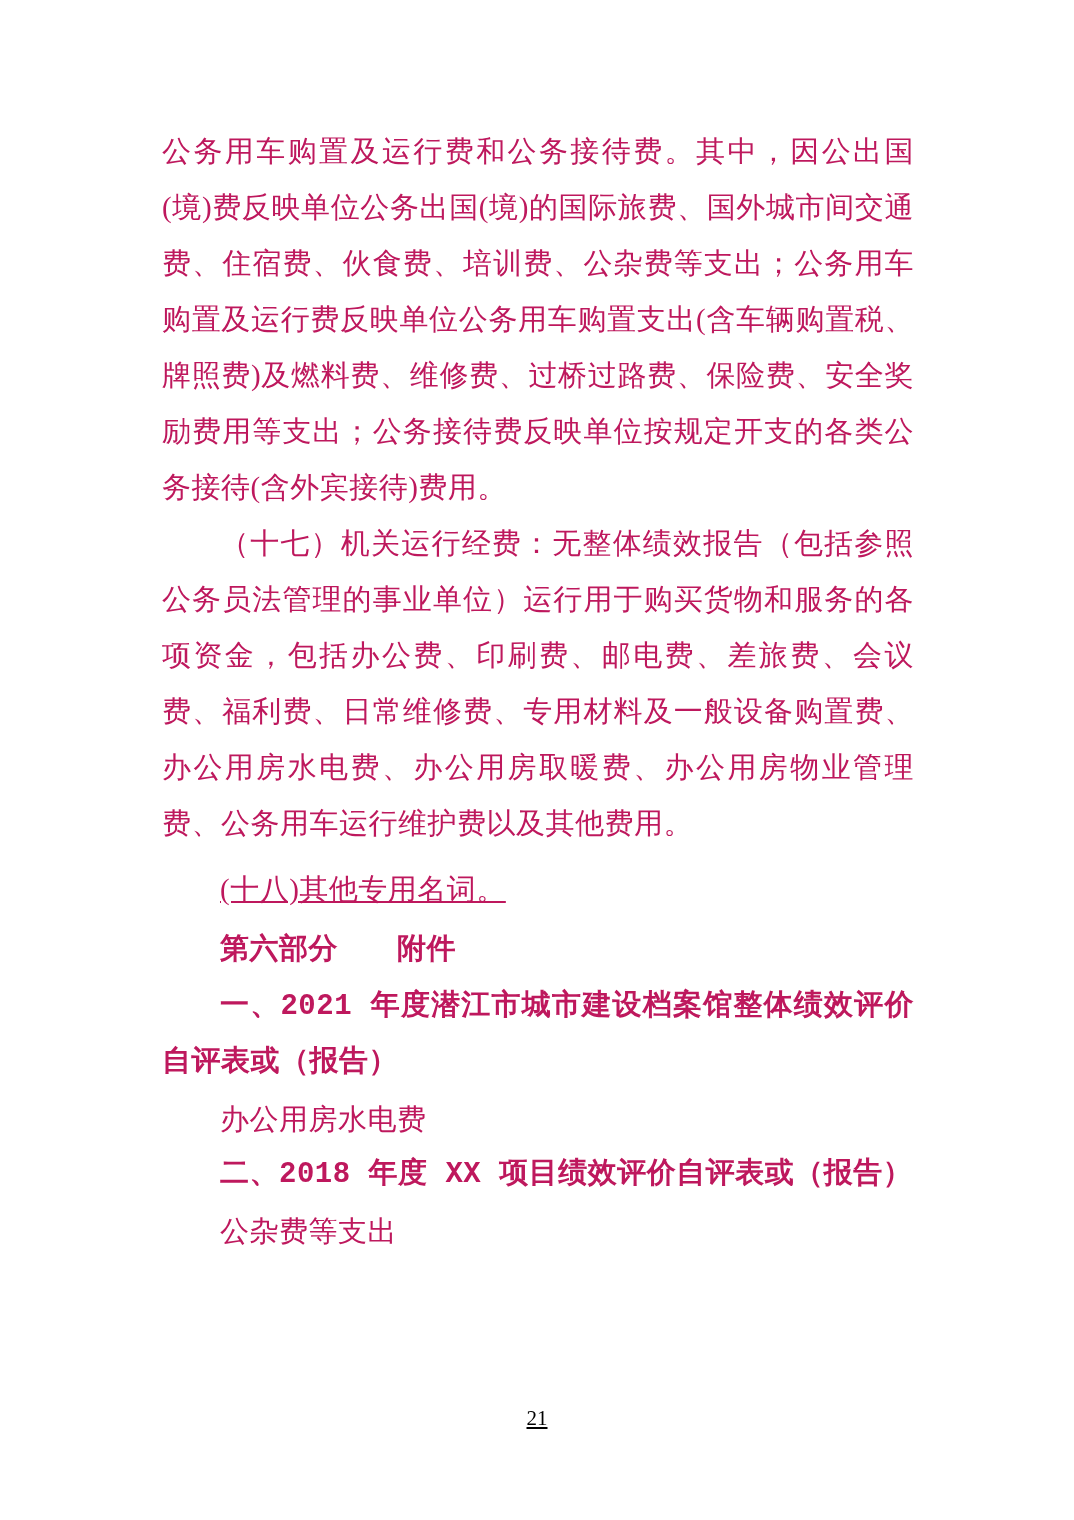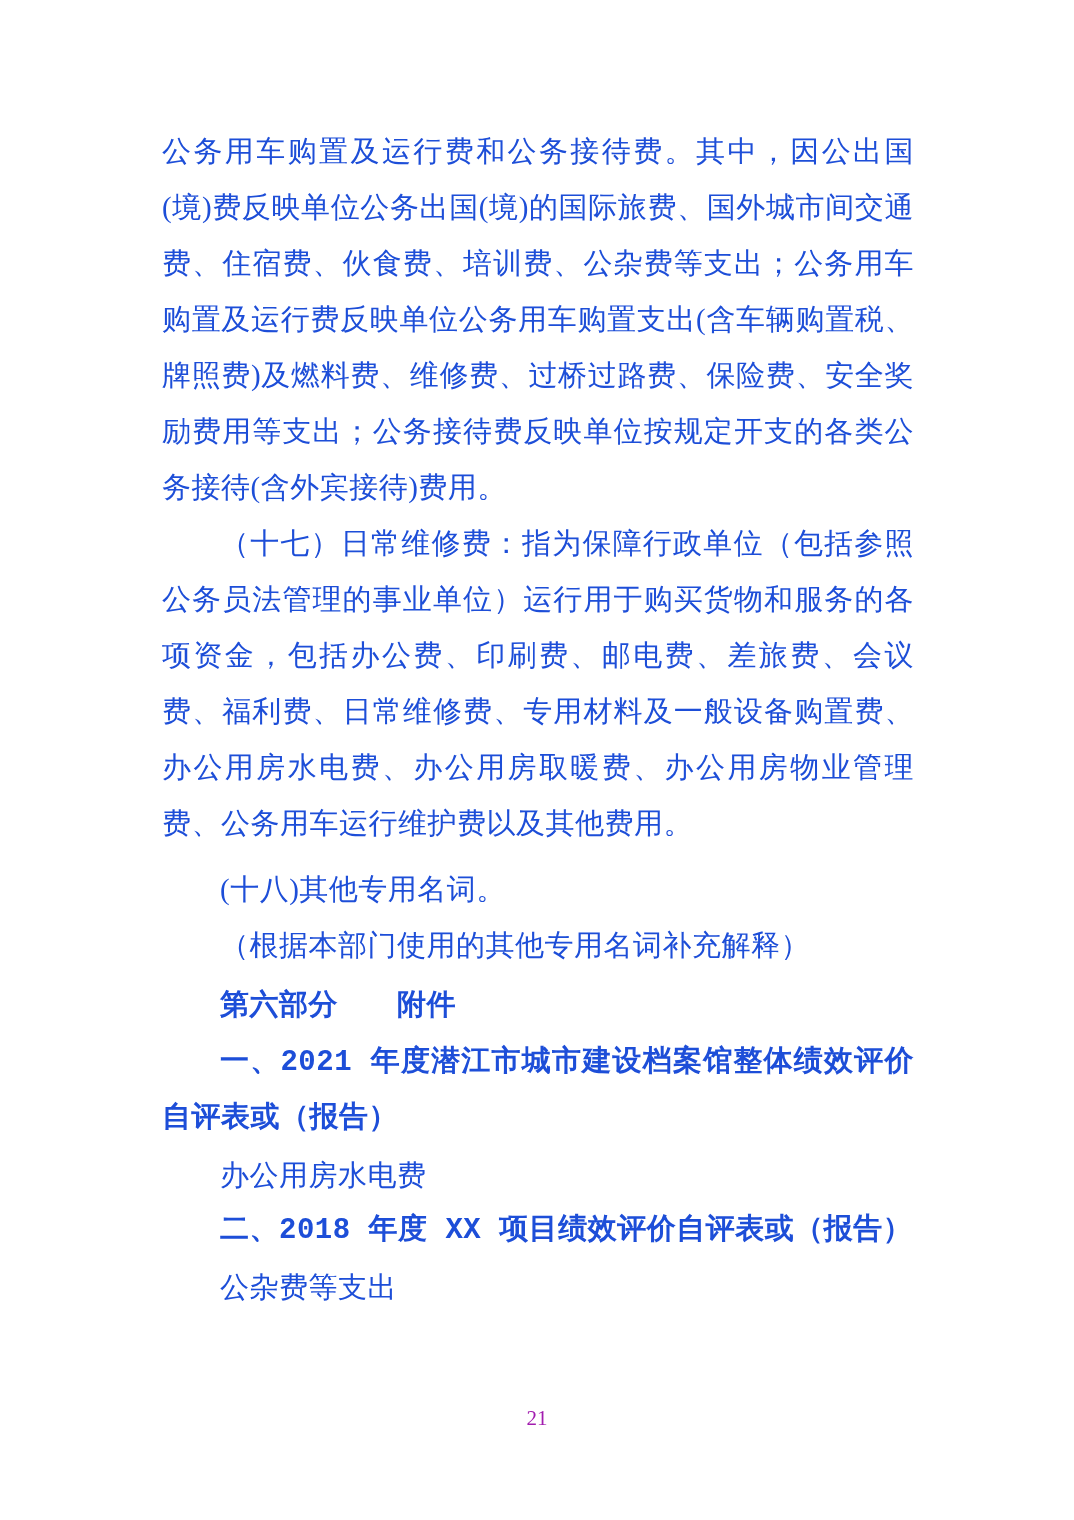--- a/index.html
+++ b/index.html
@@ -23,56 +23,56 @@
     width: 752px;
   }
   .content p {
     margin: 0;
     font-size: 29px;
     line-height: 56px;
     text-align: justify;
     text-align-last: left;
     text-justify: inter-character;
     letter-spacing: 0.5px;
-    color: #1d4ed8;
+    color: #be185d;
   }
   .body-para {
     font-family: "Liberation Serif", "DejaVu Serif", serif;
     font-weight: 400;
   }
   .heading {
     font-family: Liberation Mono, monospace;
     font-weight: 700;
   }
   .indent {
     text-indent: 2em;
   }
-  .sp-before-lg { margin-top: 10px !important; }
+  .sp-before-lg { margin-top: 10px !important; text-decoration: underline; }
   .sp-before-sm { margin-top: 6px !important; }
   .footer {
     position: absolute;
     top: 1406px;
     left: 0;
     width: 100%;
     text-align: center;
     font-size: 21px;
     line-height: 24px;
     font-family: "Liberation Serif", "DejaVu Serif", serif;
-    color: #a21caf;
+    color: #000000;
+    text-decoration: underline;
   }
 </style>
 </head>
 <body>
 
 <div class="page">
   <div class="content">
     <p class="body-para">公务用车购置及运行费和公务接待费。其中，因公出国(境)费反映单位公务出国(境)的国际旅费、国外城市间交通费、住宿费、伙食费、培训费、公杂费等支出；公务用车购置及运行费反映单位公务用车购置支出(含车辆购置税、牌照费)及燃料费、维修费、过桥过路费、保险费、安全奖励费用等支出；公务接待费反映单位按规定开支的各类公务接待(含外宾接待)费用。</p>
-    <p class="body-para indent">（十七）日常维修费：指为保障行政单位（包括参照公务员法管理的事业单位）运行用于购买货物和服务的各项资金，包括办公费、印刷费、邮电费、差旅费、会议费、福利费、日常维修费、专用材料及一般设备购置费、办公用房水电费、办公用房取暖费、办公用房物业管理费、公务用车运行维护费以及其他费用。</p>
+    <p class="body-para indent">（十七）机关运行经费：无整体绩效报告（包括参照公务员法管理的事业单位）运行用于购买货物和服务的各项资金，包括办公费、印刷费、邮电费、差旅费、会议费、福利费、日常维修费、专用材料及一般设备购置费、办公用房水电费、办公用房取暖费、办公用房物业管理费、公务用车运行维护费以及其他费用。</p>
     <p class="body-para indent sp-before-lg">(十八)其他专用名词。</p>
-    <p class="body-para indent">（根据本部门使用的其他专用名词补充解释）</p>
     <p class="heading indent sp-before-sm">第六部分　　附件</p>
     <p class="heading indent">一、2021 年度潜江市城市建设档案馆整体绩效评价自评表或（报告）</p>
     <p class="body-para indent">办公用房水电费</p>
     <p class="heading indent">二、2018 年度 XX 项目绩效评价自评表或（报告）</p>
     <p class="body-para indent">公杂费等支出</p>
   </div>
   <div class="footer">21</div>
 </div>
 
 </body></html>

